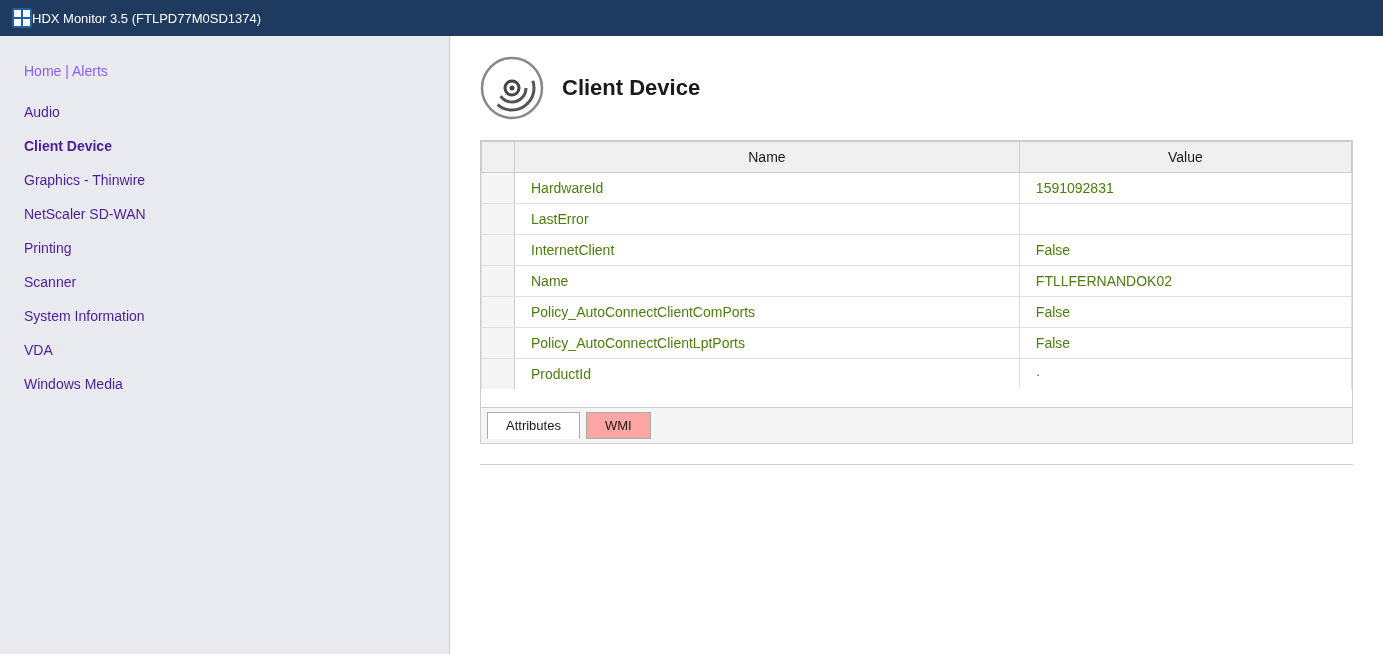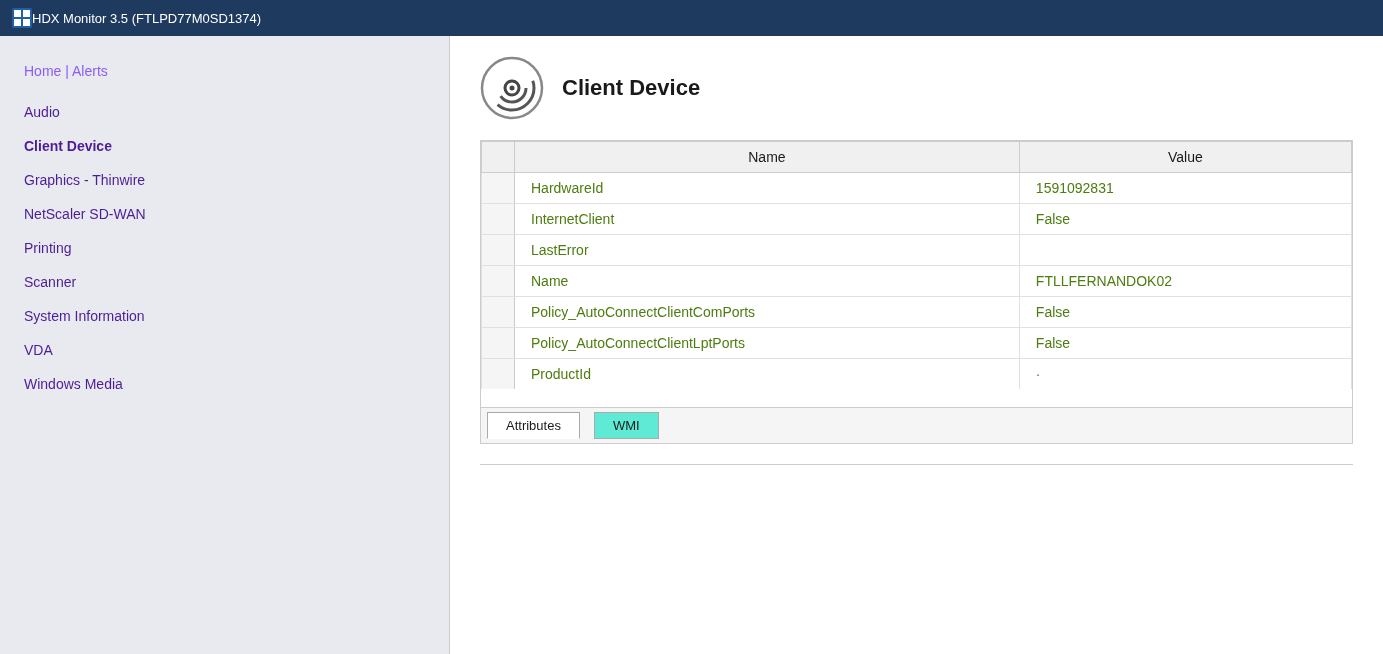--- a/index.html
+++ b/index.html
@@ -120,25 +120,25 @@
       border-right: 1px solid #ccc;
     }
     .data-table tr:last-child td {
       border-bottom: none;
     }
 
     
     .tabs-bar {
       display: flex;
       margin-top: 2px;
-      gap: 12px;
+      gap: 4px;
     }
     .tab-btn {
       border: 1px solid #aaa;
-      background: #5eead4;
+      background: #fca5a5;
       padding: 5px 18px;
       font-size: 13px;
       cursor: pointer;
       color: #1a1a1a;
       margin-right: 2px;
     }
     .tab-btn.active-tab {
       background: #fff;
       border-bottom: 1px solid #fff;
       font-weight: 400;
@@ -224,27 +224,27 @@
             </tr>
           </thead>
           <tbody id="table-body">
           <tr>
                 <td class="row-icon"></td>
                 <td>HardwareId</td>
                 <td>1591092831</td>
               </tr>
               <tr>
                 <td class="row-icon"></td>
+                <td>LastError</td>
+                <td></td>
+              </tr>
+              <tr>
+                <td class="row-icon"></td>
                 <td>InternetClient</td>
                 <td>False</td>
-              </tr>
-              <tr>
-                <td class="row-icon"></td>
-                <td>LastError</td>
-                <td></td>
               </tr>
               <tr>
                 <td class="row-icon"></td>
                 <td>Name</td>
                 <td>FTLLFERNANDOK02</td>
               </tr>
               <tr>
                 <td class="row-icon"></td>
                 <td>Policy_AutoConnectClientComPorts</td>
                 <td>False</td>

